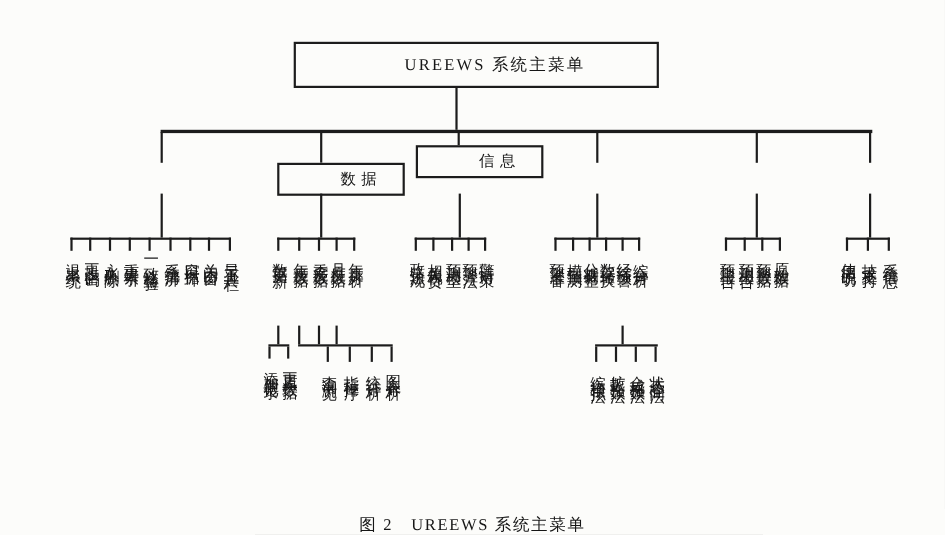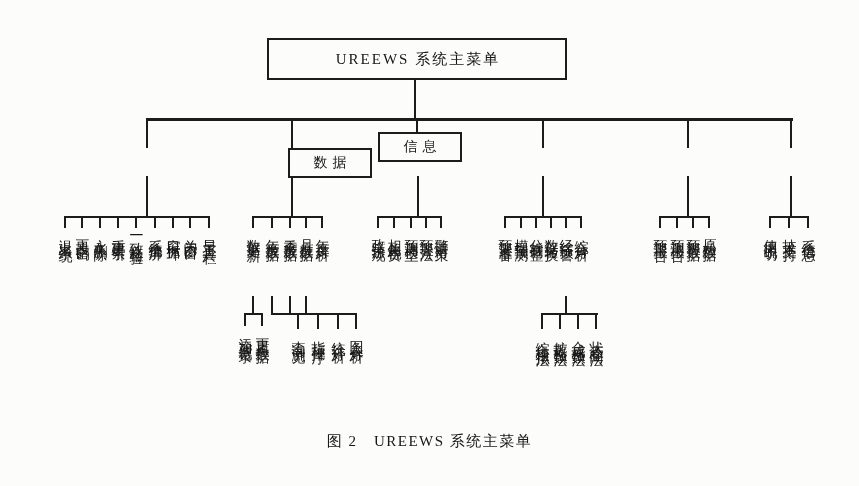--- a/index.html
+++ b/index.html
@@ -5,34 +5,34 @@
   html,body{margin:0;padding:0;background:#e8e8e4;}
   .canvas{
     position:relative;width:859px;height:486px;background:#fcfcfa;
     font-family:"Liberation Serif","DejaVu Serif",serif;color:#161616;
     overflow:hidden;margin:0 auto;
   }
   .ln{position:absolute;background:#1c1c1c;}
   .box{
     position:absolute;border:2px solid #1c1c1c;background:#fcfcfa;
     display:flex;align-items:center;justify-content:center;
-    font-size:14px;letter-spacing:5px;text-indent:5px;white-space:nowrap;
+    font-size:14px;letter-spacing:5px;text-indent:5px;white-space:nowrap;padding-left:32px;
   }
   .rootbox{height:38px;font-size:15px;letter-spacing:2px;text-indent:2px;}
   .mbox{height:26px;}
   .vcol{
     position:absolute;writing-mode:vertical-rl;text-orientation:upright;
     font-size:14px;line-height:1;letter-spacing:3px;white-space:nowrap;
     transform:translateX(-50%);color:#161616;
   }
   .r1{top:228px;}
   .r2{top:327px;}
   .r3{top:330px;}
   .caption{
-    position:absolute;left:0;right:0;top:432px;text-align:center;
+    position:absolute;left:0;right:0;top:468px;text-align:center;
     font-size:15px;letter-spacing:1.5px;color:#161616;
   }
 </style>
 </head>
 <body>
 
 <div class="canvas">
 
   <div class="box rootbox" style="left:267px;top:38px;width:296px;">
     <span>UREEWS 系统主菜单</span>
@@ -41,21 +41,21 @@
   <div class="ln" style="left:414px;top:80px;width:2px;height:38px;"></div>
   <div class="ln" style="left:146px;top:118px;width:647px;height:3px;"></div>
 
   <div class="ln" style="left:146px;top:120px;width:2px;height:28px;"></div>
   <div class="ln" style="left:291px;top:120px;width:2px;height:28px;"></div>
   <div class="ln" style="left:416px;top:120px;width:2px;height:28px;"></div>
   <div class="ln" style="left:542px;top:120px;width:2px;height:28px;"></div>
   <div class="ln" style="left:687px;top:120px;width:2px;height:28px;"></div>
   <div class="ln" style="left:790px;top:120px;width:2px;height:28px;"></div>
 
-  <div class="box mbox" style="left:252px;top:148px;width:80px;margin-left:36px;">
+  <div class="box mbox" style="left:252px;top:148px;width:80px;">
     <span>数据</span>
     </div>
   <div class="box mbox" style="left:378px;top:132px;width:80px;">
     <span>信息</span>
     </div>
 
   <div class="ln" style="left:146px;top:176px;width:2px;height:40px;"></div>
   <div class="ln" style="left:291px;top:176px;width:2px;height:40px;"></div>
   <div class="ln" style="left:417px;top:176px;width:2px;height:40px;"></div>
   <div class="ln" style="left:542px;top:176px;width:2px;height:40px;"></div>

